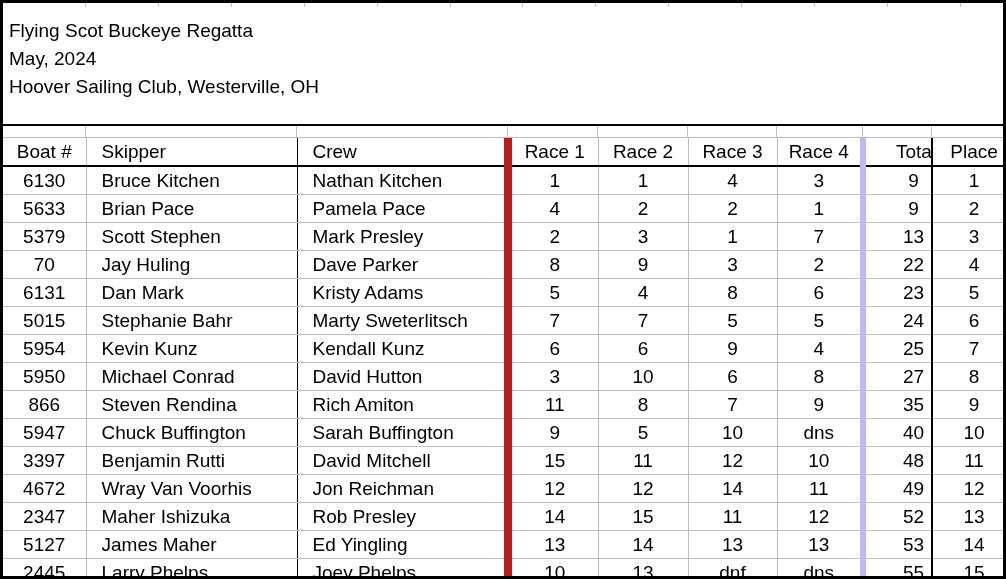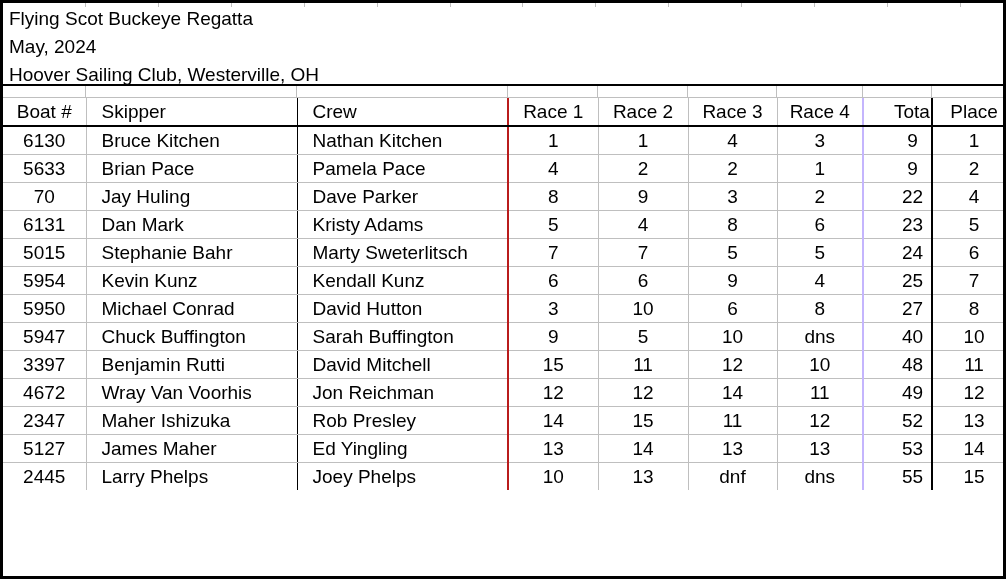--- a/index.html
+++ b/index.html
@@ -18,24 +18,25 @@
   
   .tick {
     position: absolute;
     top: 0;
     width: 1px;
     height: 4px;
     background: #bfbfbf;
   }
 
   .title-block {
-    height: 83px;
+    height: 111px;
     box-sizing: border-box;
     border-bottom: 2px solid #000;
     padding: 2px 16px 0 6px;
+    margin-top: 12px;
   }
   .title-line {
     font-size: 19px;
     line-height: 28px;
     color: #000;
     white-space: nowrap;
   }
 
   .spacer-row {
     height: 12px;
@@ -68,22 +69,22 @@
     white-space: nowrap;
     overflow: hidden;
     line-height: 27px;
   }
   table.results th { border-bottom: 2px solid #000; }
 
   table.results .c-skipper,
   table.results .c-crew { text-align: left; padding-left: 15px; }
 
   table.results .c-skipper { border-right: 1px solid #000; }
-  table.results .c-crew    { border-right: 2px solid #b91c1c; }
-  table.results .c-race-4  { border-right: 2px solid #c4b5fd; margin-left: 16px; }
+  table.results .c-crew    { border-right: 8px solid #b91c1c; }
+  table.results .c-race-4  { border-right: 6px solid #c4b5fd; margin-left: 16px; }
   table.results .c-total   { border-right: 2px solid #000; padding-left: 30px; }
   table.results .c-place   { border-right: none; padding-left: 12px; }
   table.results tbody tr:last-child td { border-bottom: none; }
 </style>
 </head>
 <body>
 
 <div class="sheet">
 
   <div class="title-block">
@@ -145,20 +146,31 @@
           <td class="c-skipper">Brian Pace</td>
           <td class="c-crew">Pamela Pace</td>
           <td class="c-race-1">4</td>
           <td class="c-race-2">2</td>
           <td class="c-race-3">2</td>
           <td class="c-race-4">1</td>
           <td class="c-total">9</td>
           <td class="c-place">2</td>
         </tr>
         <tr>
+          <td class="c-boat">5379</td>
+          <td class="c-skipper">Scott Stephen</td>
+          <td class="c-crew">Mark Presley</td>
+          <td class="c-race-1">2</td>
+          <td class="c-race-2">3</td>
+          <td class="c-race-3">1</td>
+          <td class="c-race-4">7</td>
+          <td class="c-total">13</td>
+          <td class="c-place">3</td>
+        </tr>
+        <tr>
           <td class="c-boat">70</td>
           <td class="c-skipper">Jay Huling</td>
           <td class="c-crew">Dave Parker</td>
           <td class="c-race-1">8</td>
           <td class="c-race-2">9</td>
           <td class="c-race-3">3</td>
           <td class="c-race-4">2</td>
           <td class="c-total">22</td>
           <td class="c-place">4</td>
         </tr>
@@ -198,20 +210,31 @@
         <tr>
           <td class="c-boat">5950</td>
           <td class="c-skipper">Michael Conrad</td>
           <td class="c-crew">David Hutton</td>
           <td class="c-race-1">3</td>
           <td class="c-race-2">10</td>
           <td class="c-race-3">6</td>
           <td class="c-race-4">8</td>
           <td class="c-total">27</td>
           <td class="c-place">8</td>
+        </tr>
+        <tr>
+          <td class="c-boat">866</td>
+          <td class="c-skipper">Steven Rendina</td>
+          <td class="c-crew">Rich Amiton</td>
+          <td class="c-race-1">11</td>
+          <td class="c-race-2">8</td>
+          <td class="c-race-3">7</td>
+          <td class="c-race-4">9</td>
+          <td class="c-total">35</td>
+          <td class="c-place">9</td>
         </tr>
         <tr>
           <td class="c-boat">5947</td>
           <td class="c-skipper">Chuck Buffington</td>
           <td class="c-crew">Sarah Buffington</td>
           <td class="c-race-1">9</td>
           <td class="c-race-2">5</td>
           <td class="c-race-3">10</td>
           <td class="c-race-4">dns</td>
           <td class="c-total">40</td>

